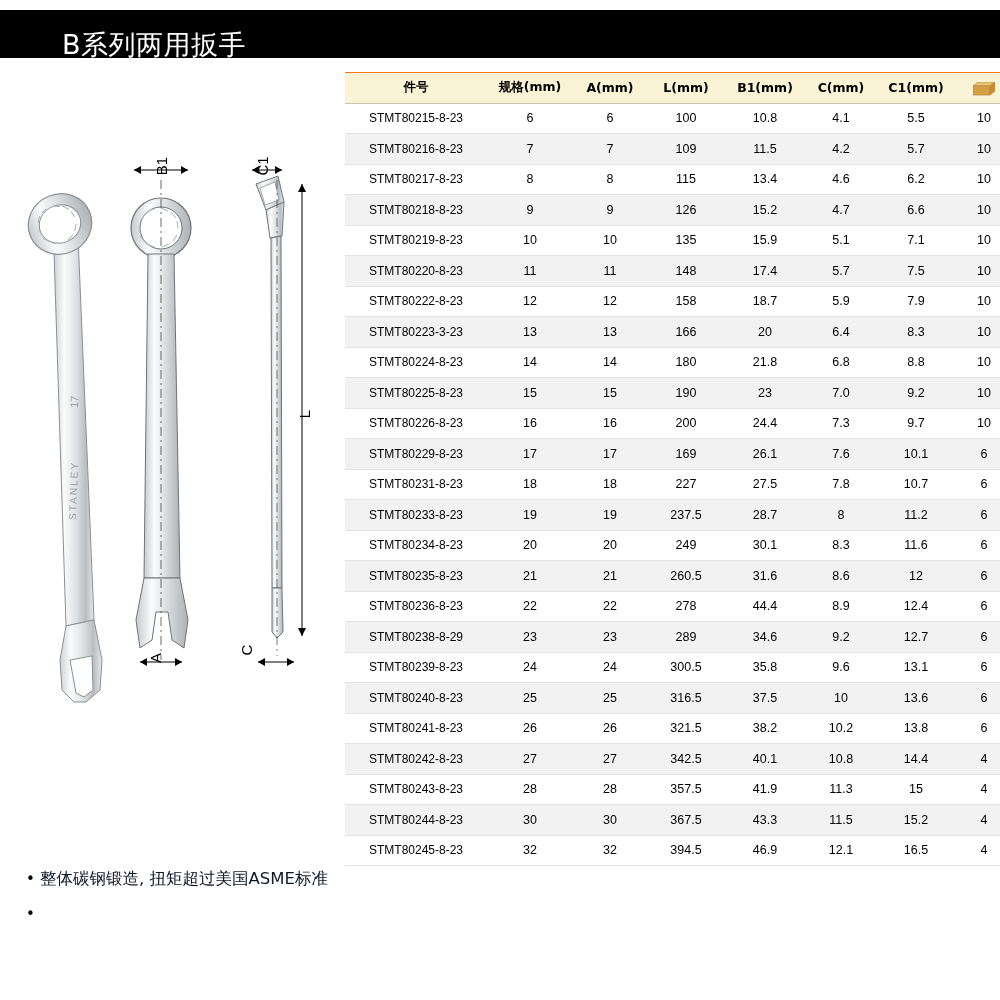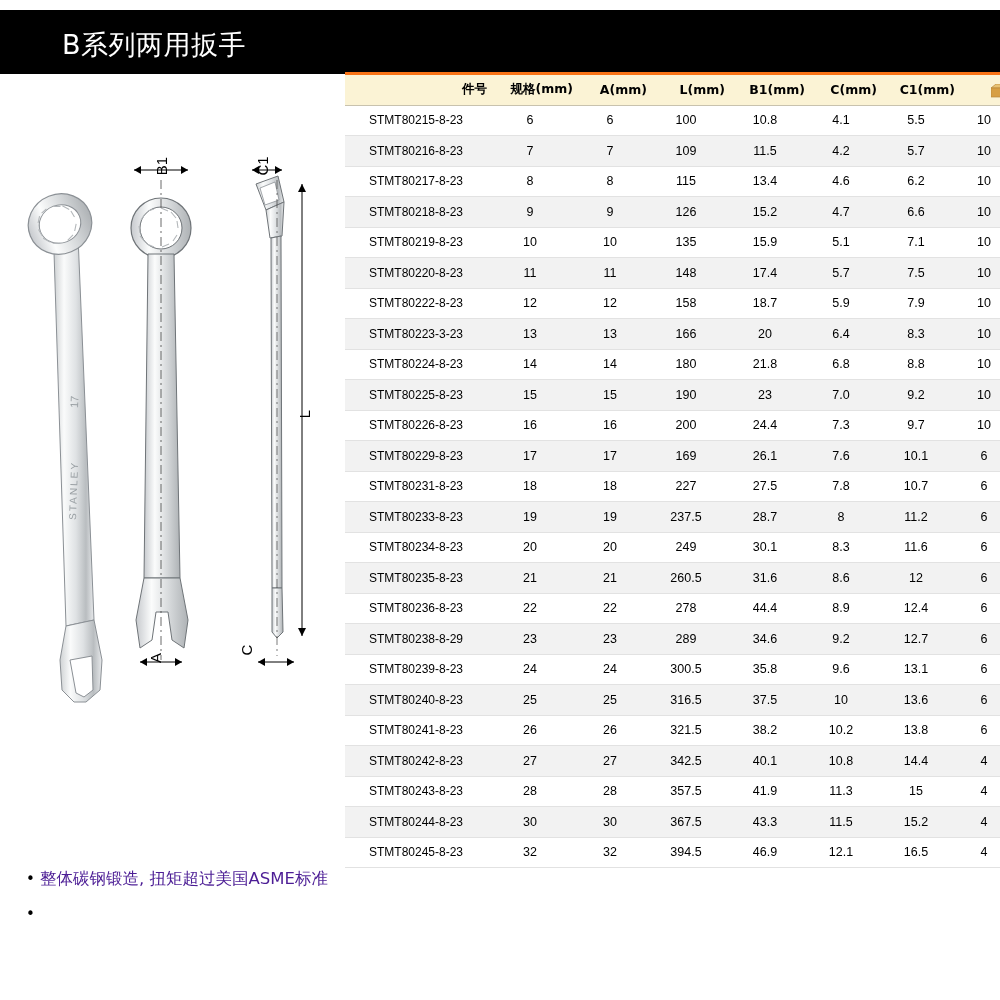--- a/index.html
+++ b/index.html
@@ -15,21 +15,21 @@
     position: relative;
     overflow: hidden;
   }
 
   
   .header-bar {
     position: absolute;
     left: 0;
     top: 10px;
     width: 1000px;
-    height: 64px;
+    height: 48px;
     background: #000000;
   }
   .header-title {
     position: absolute;
     left: 62px;
     top: 19px;
     font-size: 27px;
     line-height: 32px;
     color: #ffffff;
     font-family: "DejaVu Sans", sans-serif;
@@ -63,24 +63,23 @@
     vertical-align: middle;
     height: 29.5px;
     padding: 0;
     border: none;
     font-weight: normal;
   }
   .spec-table thead th {
     background: #fbf3d5;
     font-weight: bold;
     font-size: 12.5px;
-    border-top: 3px solid #f97316;
+    border-top: 1px solid #f97316;
     border-bottom: 1px solid #c8c2ae;
     font-family: "DejaVu Sans", sans-serif;
-    text-align: right;
   }
   .spec-table tbody tr {
     border-bottom: 1px solid #e2e2e2;
   }
   .spec-table tbody tr:nth-child(even) {
     background: #f2f2f2;
   }
   .spec-table tbody tr:nth-child(odd) {
     background: #ffffff;
   }
@@ -120,21 +119,21 @@
   .bullet-dot {
     width: 14px;
     flex: 0 0 14px;
     font-size: 15px;
     line-height: 26px;
     color: #000;
   }
   .bullet-text {
     font-size: 16.5px;
     line-height: 26px;
-    color: #4c1d95;
+    color: #0f172a;
   }
 </style>
 </head>
 <body>
 
 <div class="header-bar">
   <div class="header-title">B系列两用扳手</div>
 </div>
 
 <div class="illustration">

